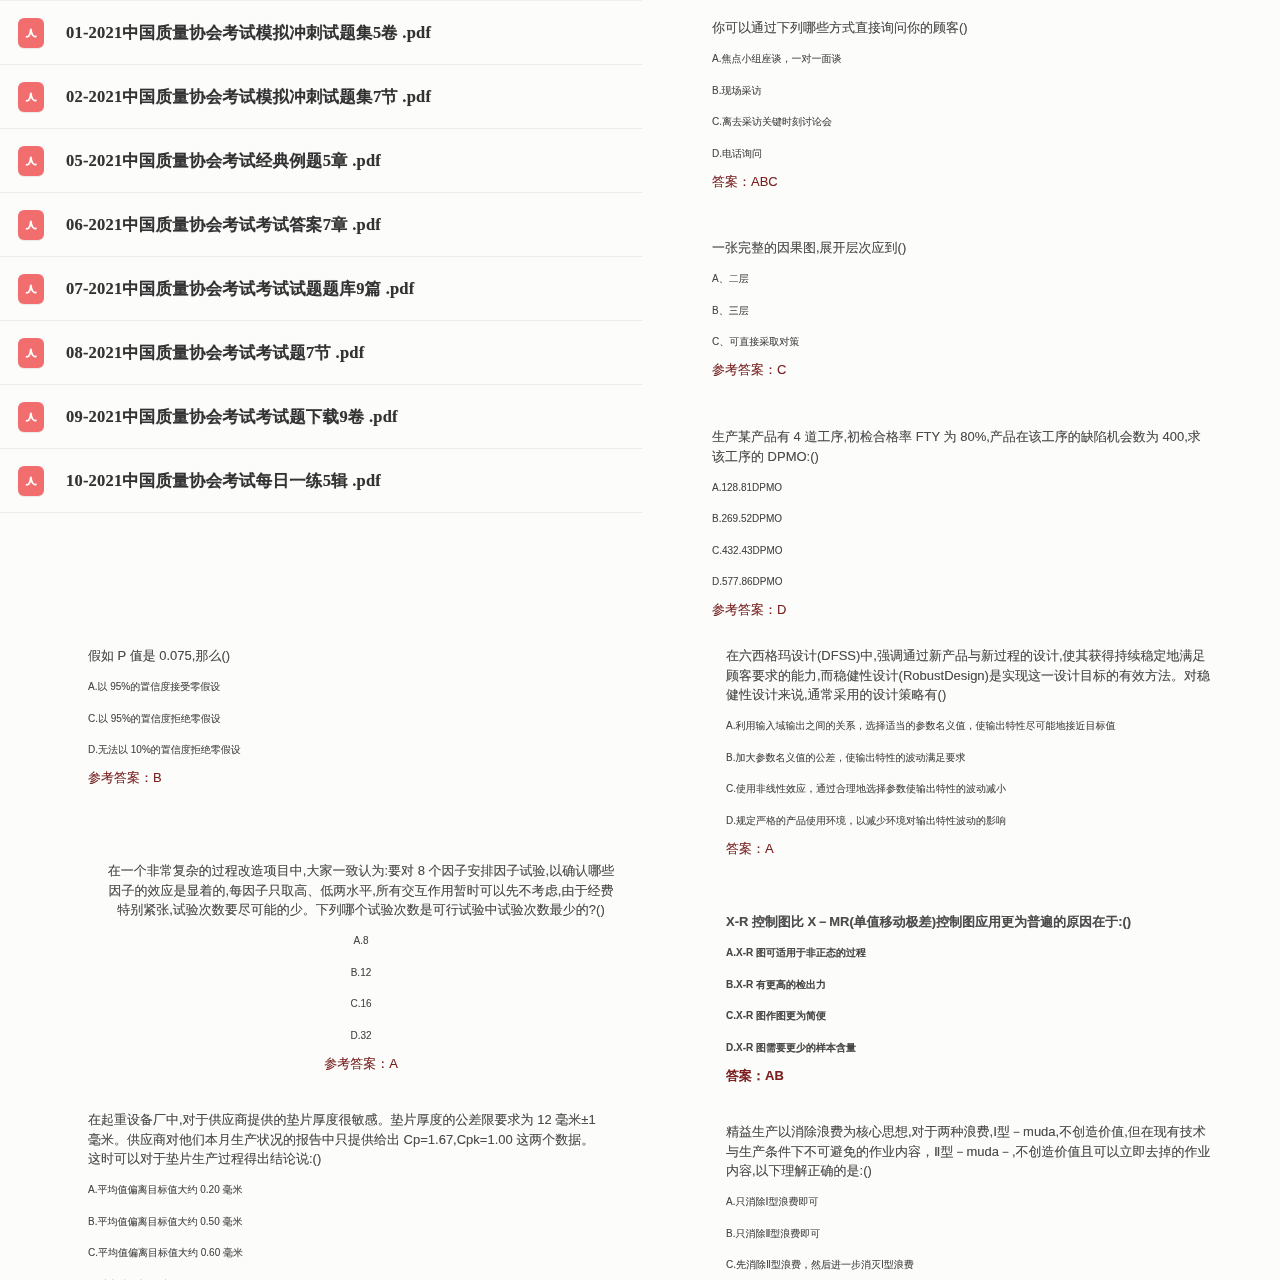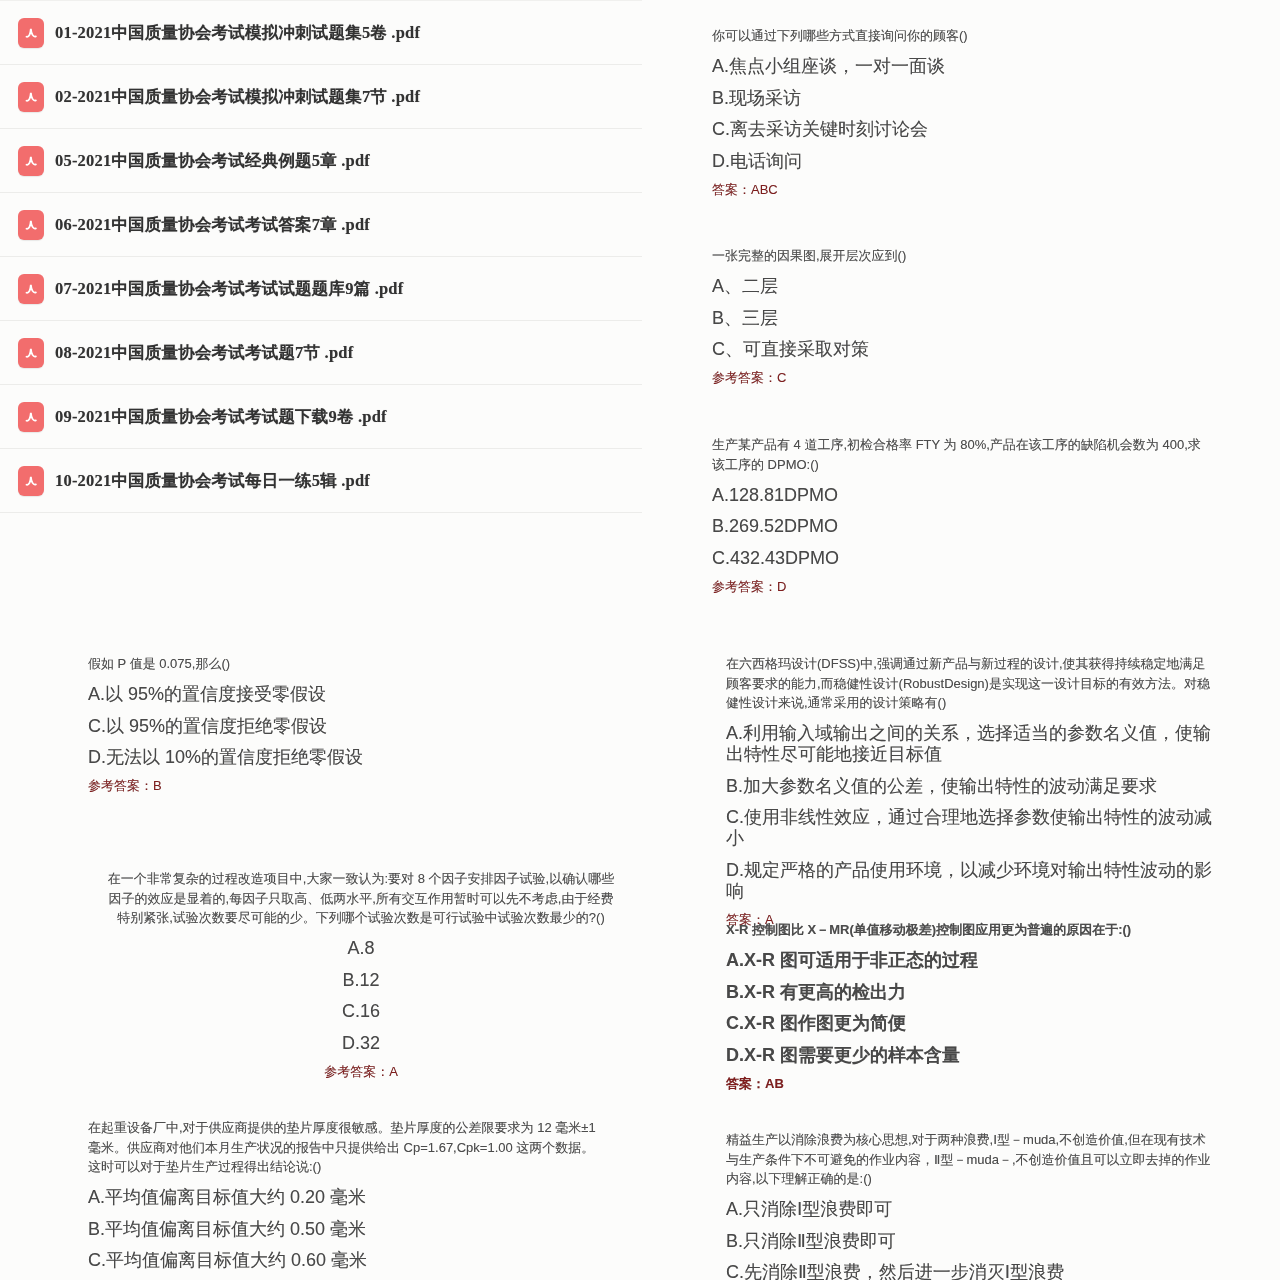--- a/index.html
+++ b/index.html
@@ -10,45 +10,45 @@
     font-family:"Liberation Sans","DejaVu Sans",sans-serif;
     color:#474747;
   }
   
   .file-list {
     position:absolute; left:0; top:0; width:642px;
     border-top:1px solid #f0f0ee;
   }
   .file-row {
     height:64px; display:flex; align-items:center;
-    padding-left:18px; gap:11px;
+    padding-left:18px; gap:22px;
     border-bottom:1px solid #ececea;
     cursor:pointer;
   }
   .pdf-icon {
     width:26px; height:30px; flex:none;
     background:#f26d6d; border-radius:6px;
     display:flex; align-items:center; justify-content:center;
     box-shadow:0 1px 1px rgba(0,0,0,.08);
   }
   .pdf-icon svg { width:18px; height:18px; }
   .file-label {
     font-family:"Liberation Serif","DejaVu Serif",serif;
     font-size:16.5px; font-weight:600; color:#323232;
     letter-spacing:.2px; white-space:nowrap;
     text-shadow:0 0 .7px rgba(60,60,60,.45);
   }
   
-  .qblock { position:absolute;margin-top:8px; }
+  .qblock { position:absolute; }
   .q-text {
     font-size:13px; line-height:19.5px; color:#4c4c4c;
     text-shadow:0 0 .6px rgba(80,80,80,.4);
   }
   .opt {
-    font-size:18px; line-height:21px; margin-top:10.5px; color:#484848;
+    font-size:10px; line-height:21px; margin-top:10.5px; color:#484848;
     text-shadow:0 0 .6px rgba(80,80,80,.35);
   }
   .ans {
     font-size:13px; line-height:18px; margin-top:9px; color:#7f1d1d;
     text-shadow:0 0 .6px rgba(80,80,80,.4);
   }
 </style>
 </head>
 <body>
 
@@ -162,20 +162,21 @@
     <div class="opt">B、三层</div>
     <div class="opt">C、可直接采取对策</div>
     <div class="ans">参考答案：C</div>
   </div>
 
   <div class="qblock" style="left:712px; top:427px; width:500px;">
     <div class="q-text">生产某产品有 4 道工序,初检合格率 FTY 为 80%,产品在该工序的缺陷机会数为 400,求该工序的 DPMO:()</div>
     <div class="opt">A.128.81DPMO</div>
     <div class="opt">B.269.52DPMO</div>
     <div class="opt">C.432.43DPMO</div>
+    <div class="opt">D.577.86DPMO</div>
     <div class="ans">参考答案：D</div>
   </div>
 
   <div class="qblock" style="left:726px; top:646px; width:488px;">
     <div class="q-text">在六西格玛设计(DFSS)中,强调通过新产品与新过程的设计,使其获得持续稳定地满足顾客要求的能力,而稳健性设计(RobustDesign)是实现这一设计目标的有效方法。对稳健性设计来说,通常采用的设计策略有()</div>
     <div class="opt">A.利用输入域输出之间的关系，选择适当的参数名义值，使输出特性尽可能地接近目标值</div>
     <div class="opt">B.加大参数名义值的公差，使输出特性的波动满足要求</div>
     <div class="opt">C.使用非线性效应，通过合理地选择参数使输出特性的波动减小</div>
     <div class="opt">D.规定严格的产品使用环境，以减少环境对输出特性波动的影响</div>
     <div class="ans">答案：A</div>

